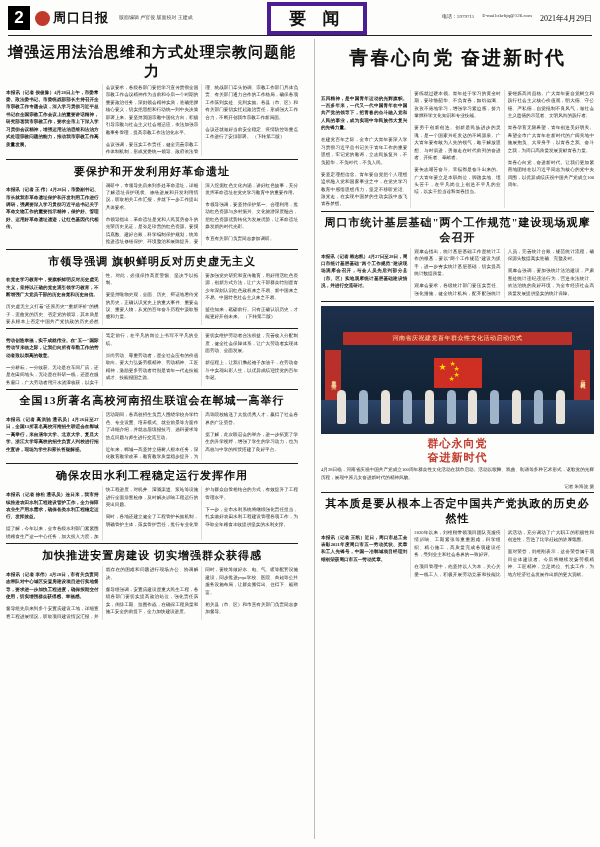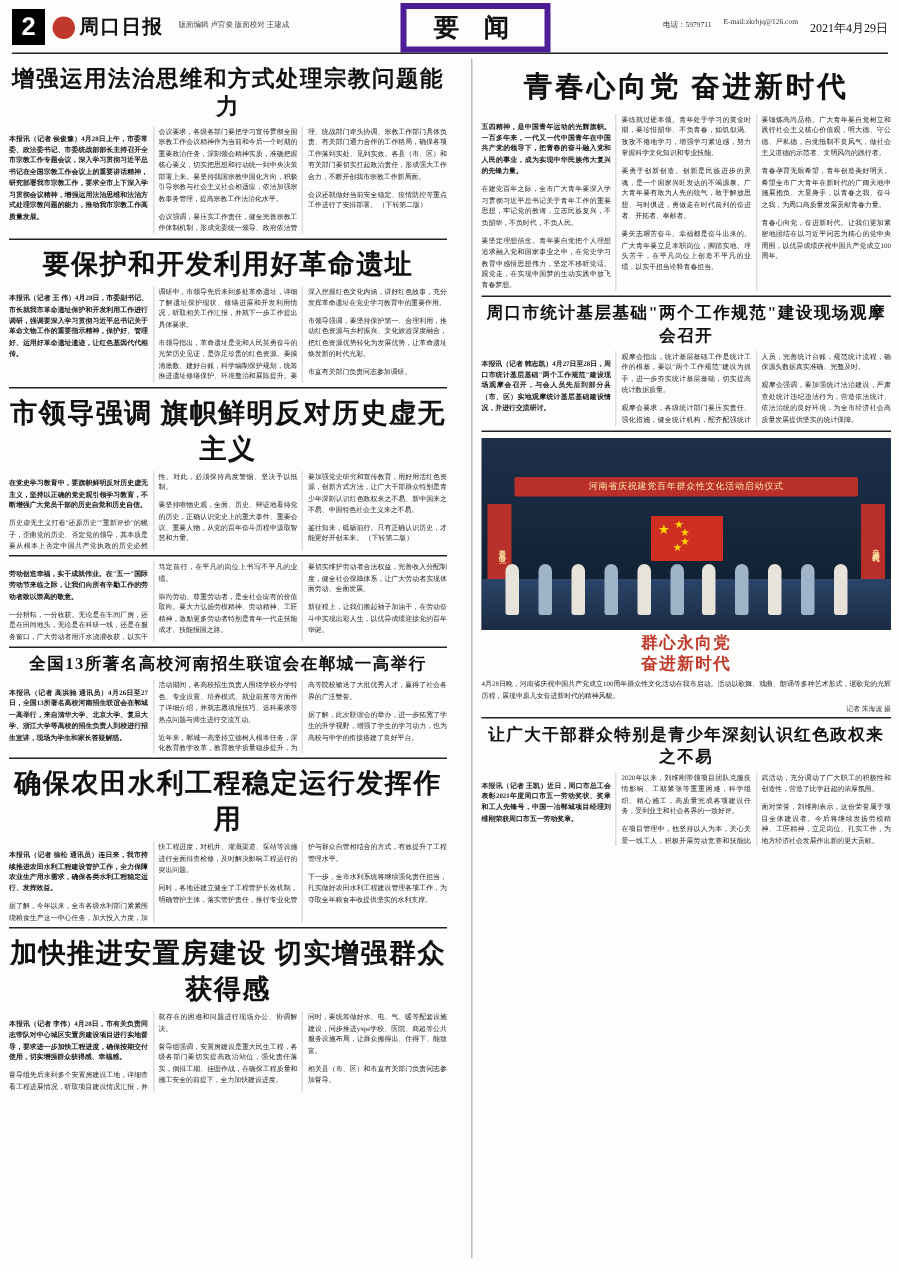--- a/index.html
+++ b/index.html
@@ -115,21 +115,21 @@
     text-align: center;
     font-weight: bold;
     letter-spacing: 1px;
     color: #111;
   }
   .h-main {
     font-size: 15px;
     margin: 4px 0 3px;
   }
   .h-med {
-    font-size: 18px;
+    font-size: 11px;
     margin: 4px 0 3px;
   }
   .h-small {
     font-size: 11px;
     margin: 3px 0 3px;
   }
   .sep {
     border-top: 1px solid #222;
     margin: 3px 0;
   }
@@ -150,21 +150,21 @@
     font-weight: bold;
   }
 
   
   .feature-title {
     text-align: center;
     font-size: 19px;
     font-weight: bold;
     letter-spacing: 2px;
     color: #111;
-    margin: 6px 0 5px;
+    margin: 6px 0 19px;
     font-family: "Liberation Serif", serif;
   }
 
   
   .photo {
     position: relative;
     width: 100%;
     height: 128px;
     background: linear-gradient(#1d2f4a, #16283d 45%, #0f1c2c);
     overflow: hidden;
@@ -427,21 +427,21 @@
         <div class="slogan">
           <div>群心永向党</div>
           <div>奋进新时代</div>
         </div>
         <div class="photo-caption">4月28日晚，河南省庆祝中国共产党成立100周年群众性文化活动在我市启动。活动以歌舞、戏曲、朗诵等多种艺术形式，讴歌党的光辉历程，展现中原儿女奋进新时代的精神风貌。</div>
         <div class="signature">记者 朱海波 摄</div>
       </div>
       <div class="sep"></div>
 
       <div>
-        <div class="headline h-small">让广大干部群众特别是青少年深刻认识红色政权来之不易</div>
+        <div class="headline h-small">其本质是要从根本上否定中国共产党执政的历史必然性</div>
         <div class="cols3">
           <p class="body-text lead">本报讯（记者 王凯）近日，周口市总工会表彰2021年度周口市五一劳动奖状、奖章和工人先锋号，中国一冶郸城项目经理刘维刚荣获周口市五一劳动奖章。</p>
           <p class="body-text">2020年以来，刘维刚带领项目团队克服疫情影响、工期紧张等重重困难，科学组织、精心施工，高质量完成各项建设任务，受到业主和社会各界的一致好评。</p>
           <p class="body-text">在项目管理中，他坚持以人为本，关心关爱一线工人，积极开展劳动竞赛和技能比武活动，充分调动了广大职工的积极性和创造性，营造了比学赶超的浓厚氛围。</p>
           <p class="body-text">面对荣誉，刘维刚表示，这份荣誉属于项目全体建设者。今后将继续发扬劳模精神、工匠精神，立足岗位、扎实工作，为地方经济社会发展作出新的更大贡献。</p>
         </div>
       </div>
 
     </div>
   </div>

